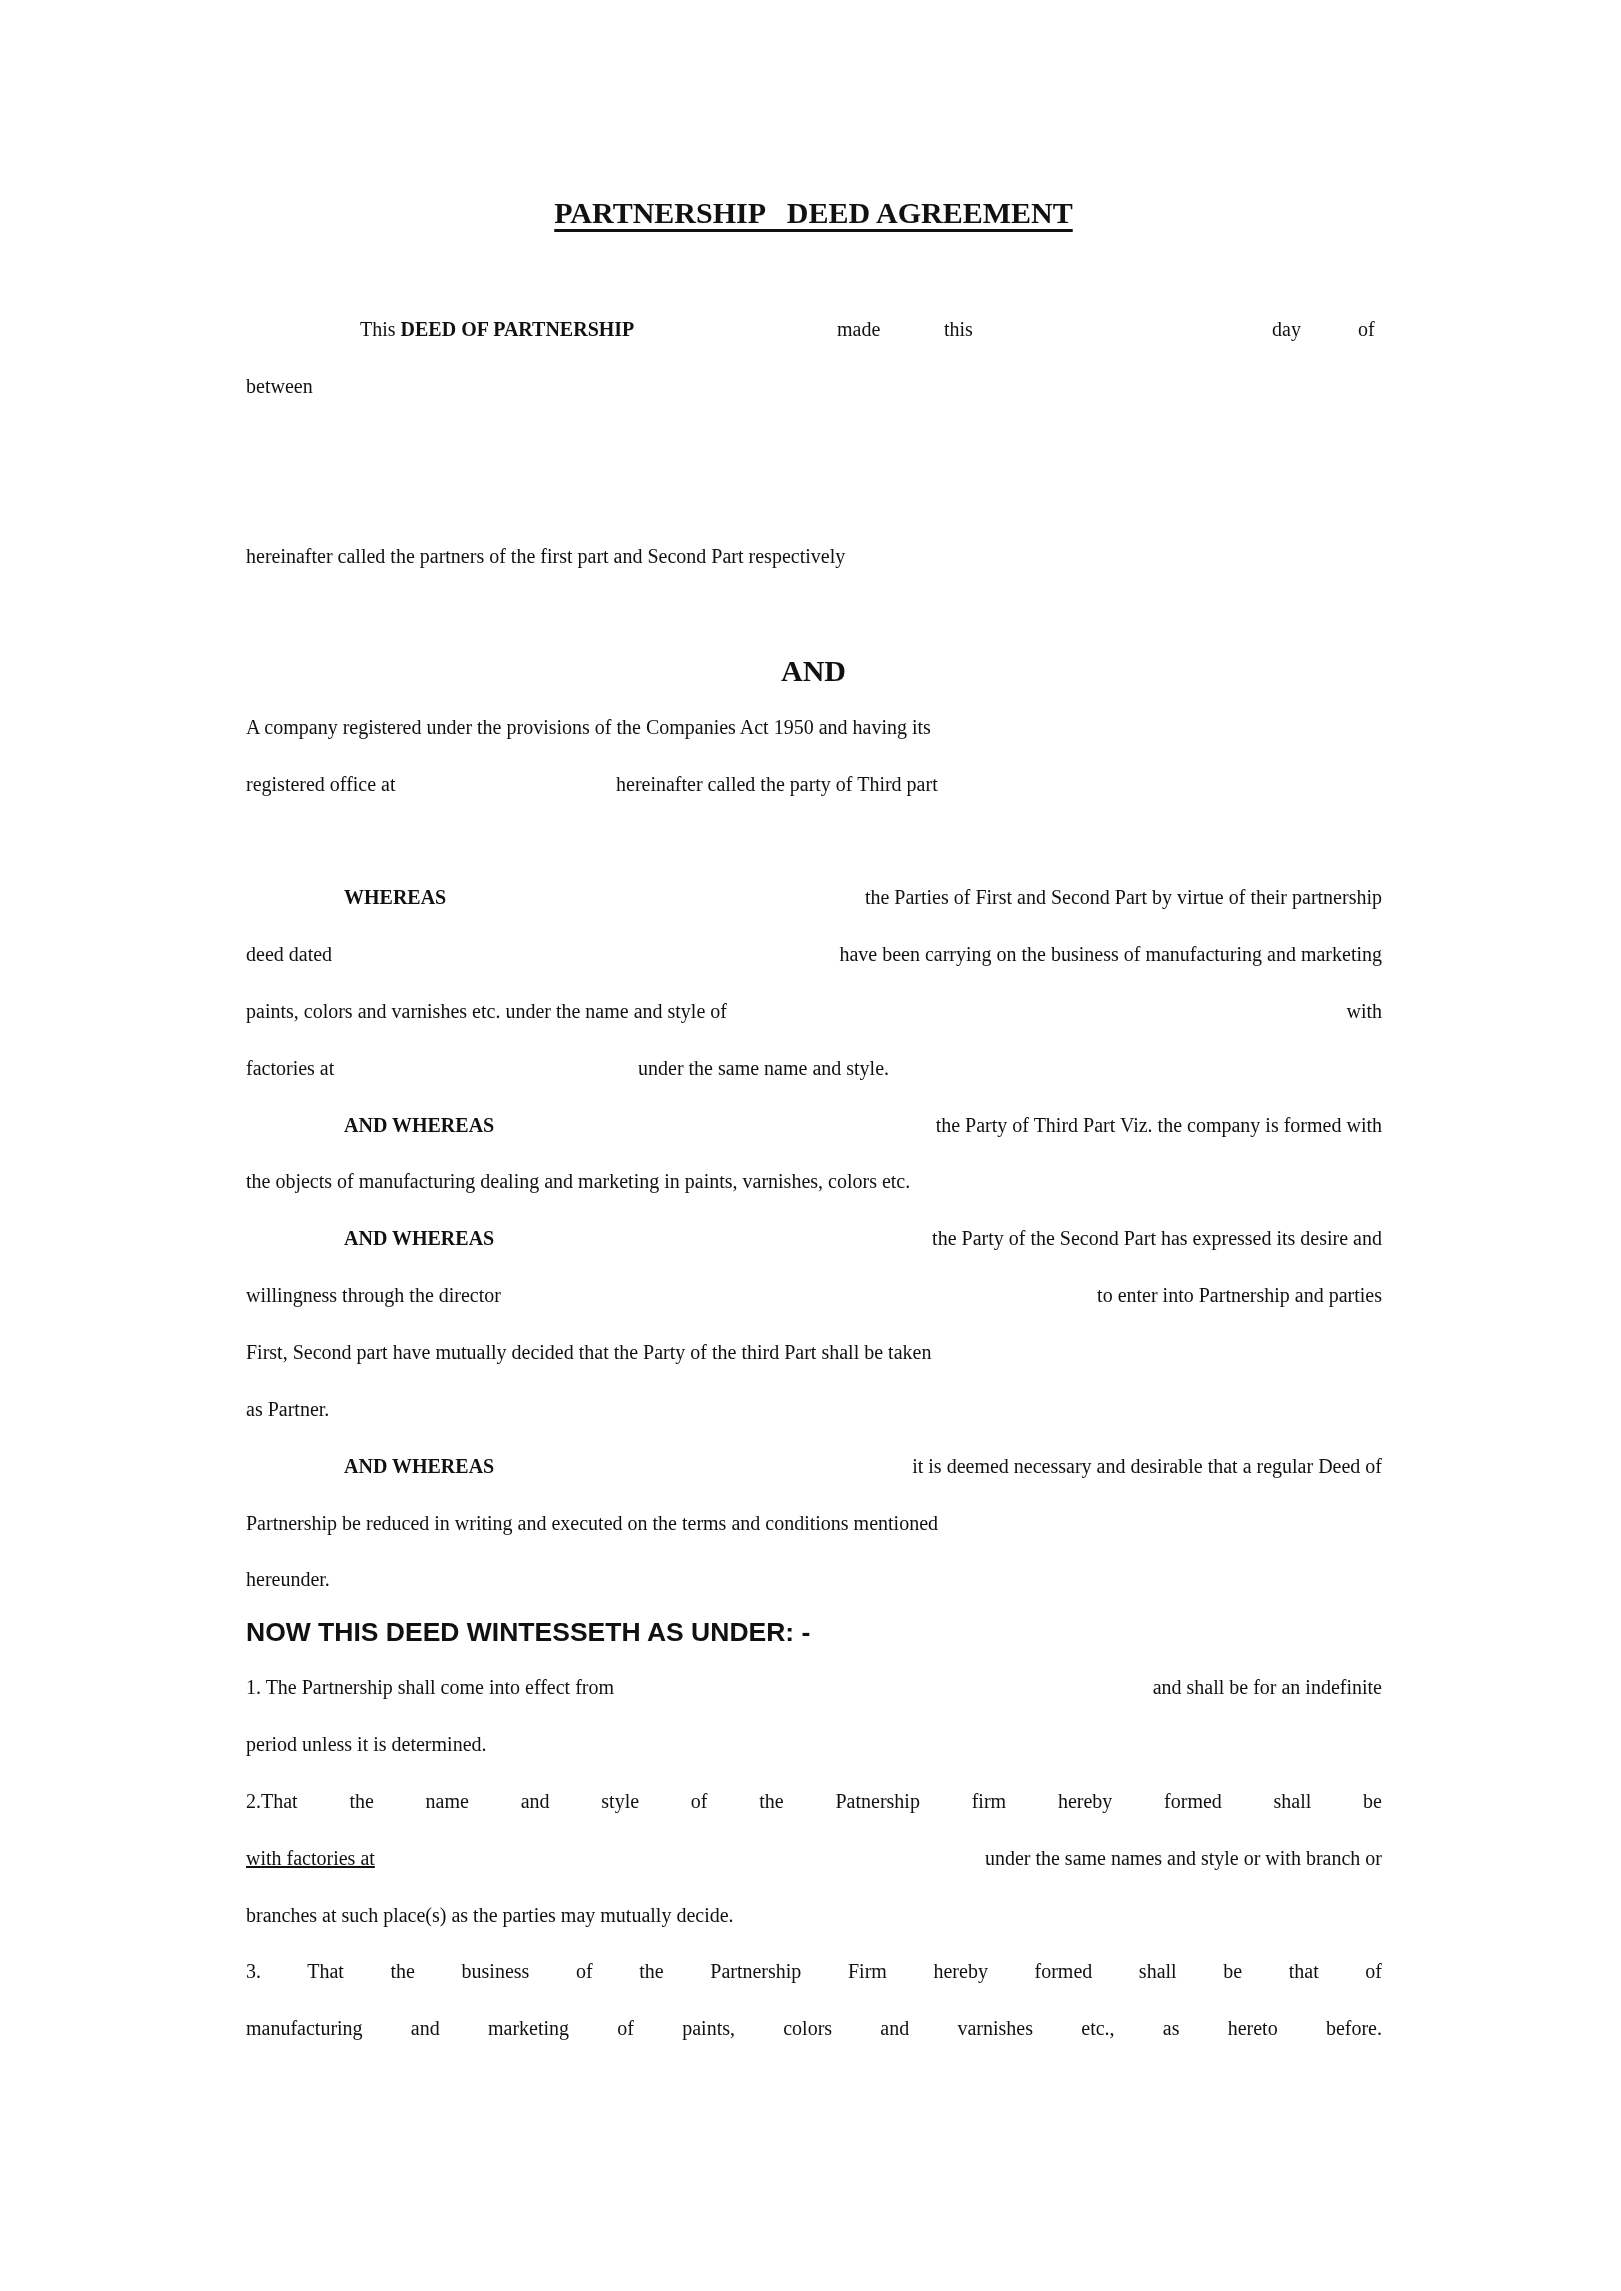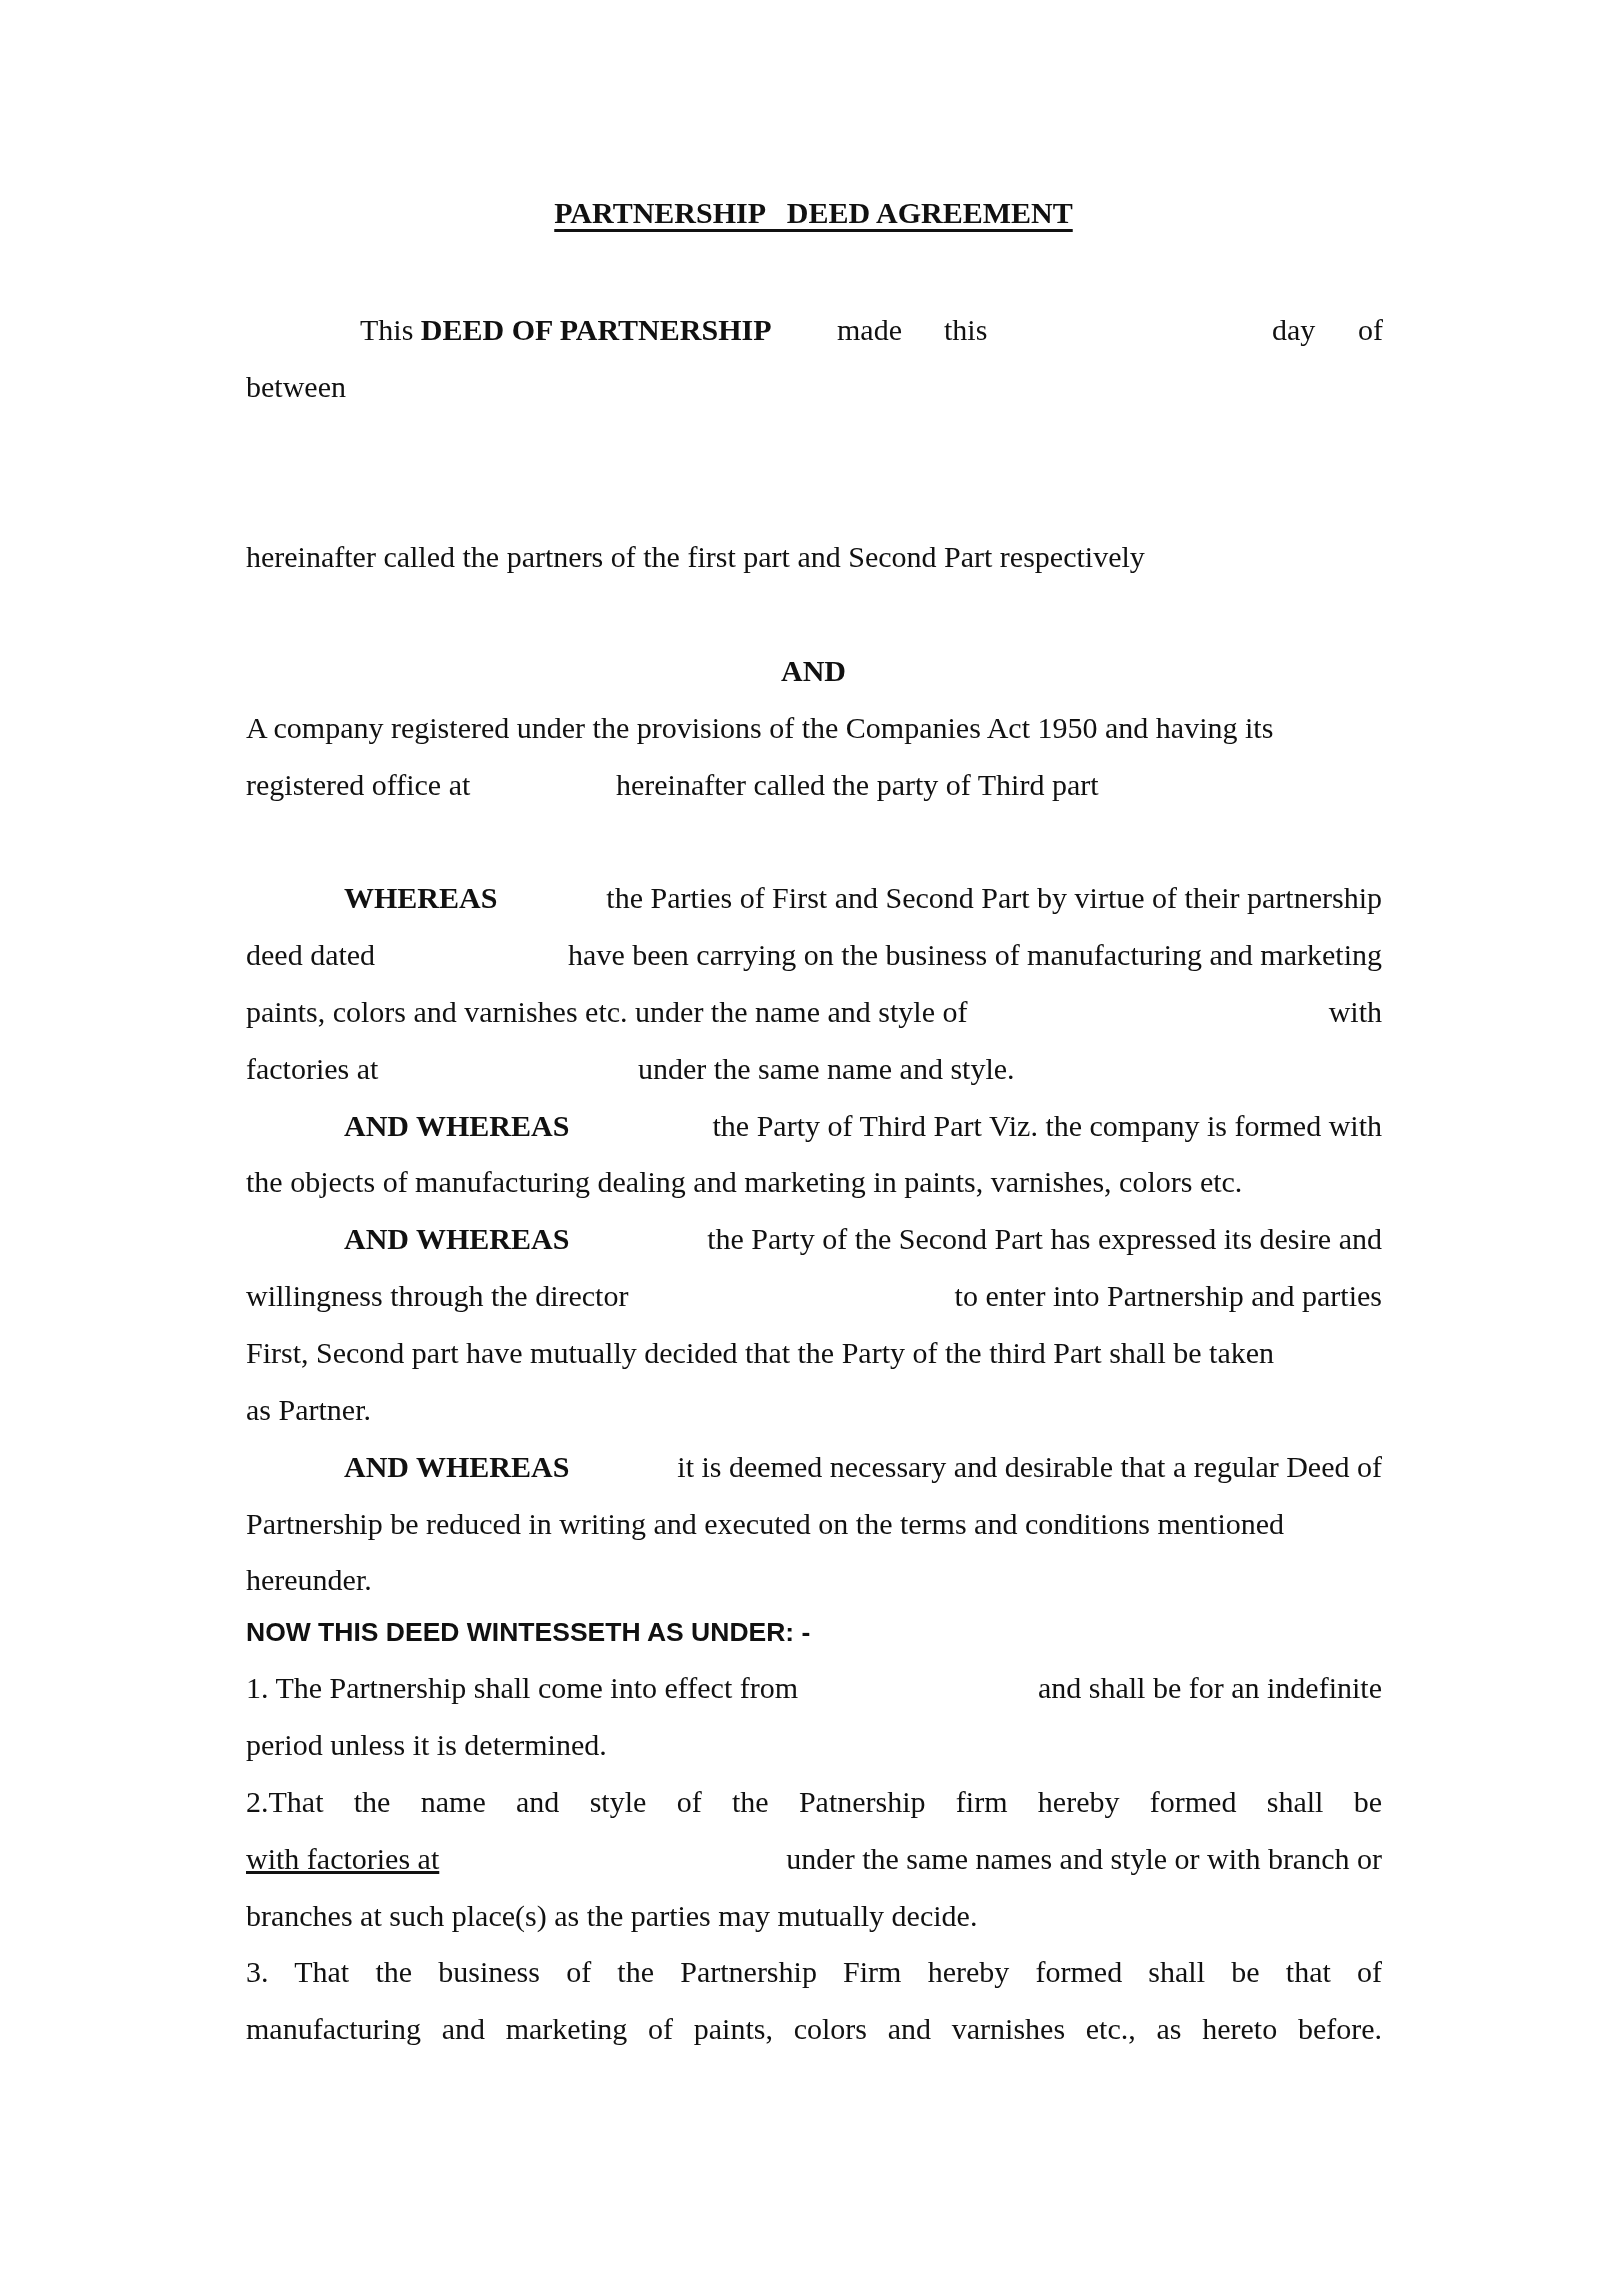--- a/index.html
+++ b/index.html
@@ -1,19 +1,19 @@
 <!DOCTYPE html>
 <html><head>
   <meta charset="utf-8">
   <style>
     html, body { margin: 0; padding: 0; background: #ffffff; }
     body { width: 1621px; height: 2292px; position: relative; overflow: hidden;
            font-family: "Liberation Serif", "DejaVu Serif", serif; color: #111111; }
     .page { position: absolute; left: 0; top: 0; width: 1621px; height: 2292px; background: #fff; }
-    .line { position: absolute; left: 246px; width: 1136px; font-size: 30px; line-height: 39px;
+    .line { position: absolute; left: 246px; width: 1136px; font-size: 20px; line-height: 39px;
             white-space: nowrap; }
     .just { display: flex; justify-content: space-between; }
     .title { position: absolute; top: 196px; left: 0; width: 1627px; text-align: center;
              font-weight: bold; font-size: 30px; text-decoration: underline; text-decoration-thickness: 2.9px;
              text-underline-offset: 5.9px; white-space: pre; }
     .center { position: absolute; left: 0; width: 1627px; text-align: center; font-weight: bold; font-size: 30px; line-height: 39px; }
     b { font-weight: bold; }
     .sans-head { font-family: "Liberation Sans", "DejaVu Sans", sans-serif; font-weight: bold; font-size: 26.5px; }
   </style>
 </head>

